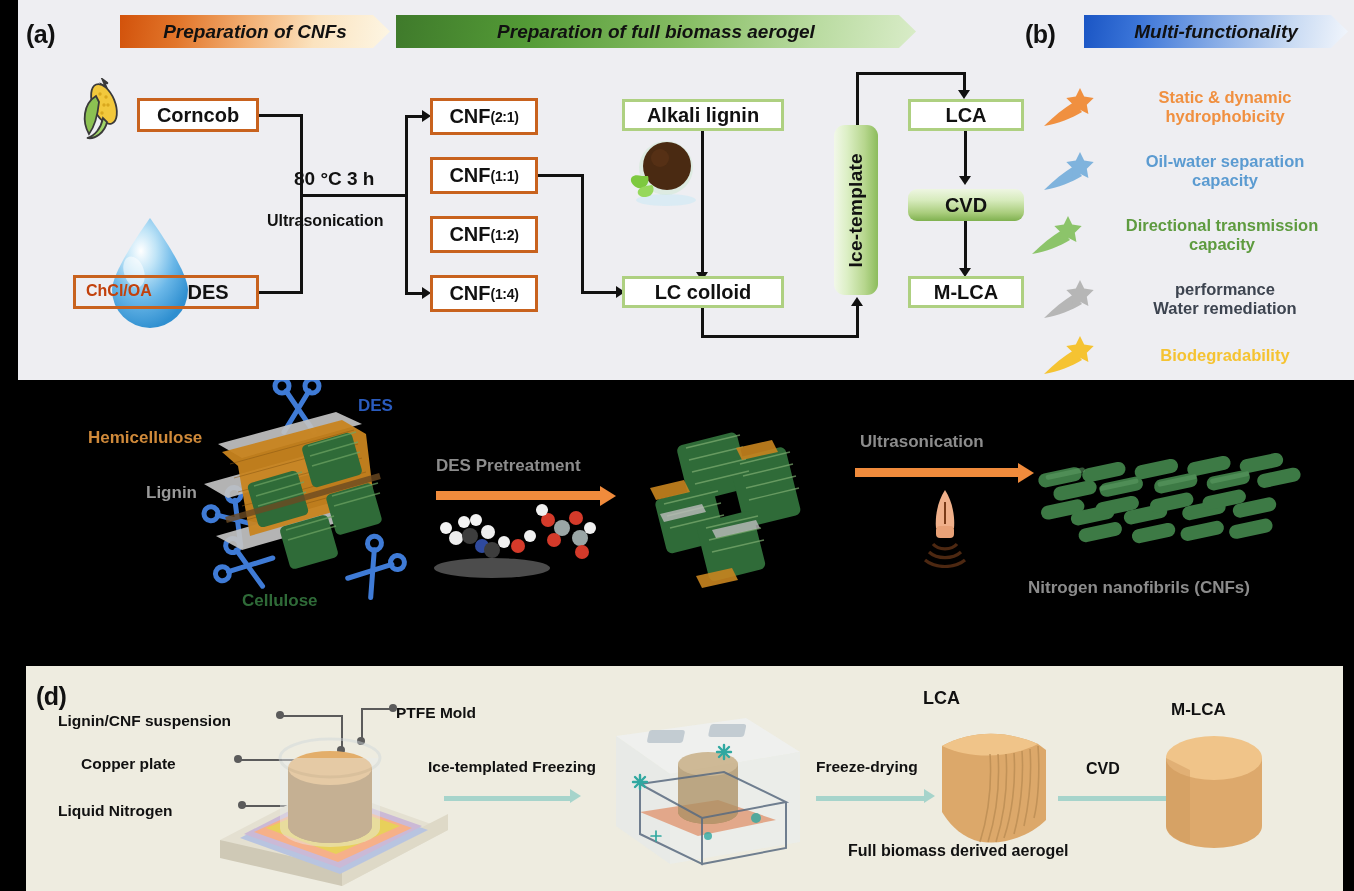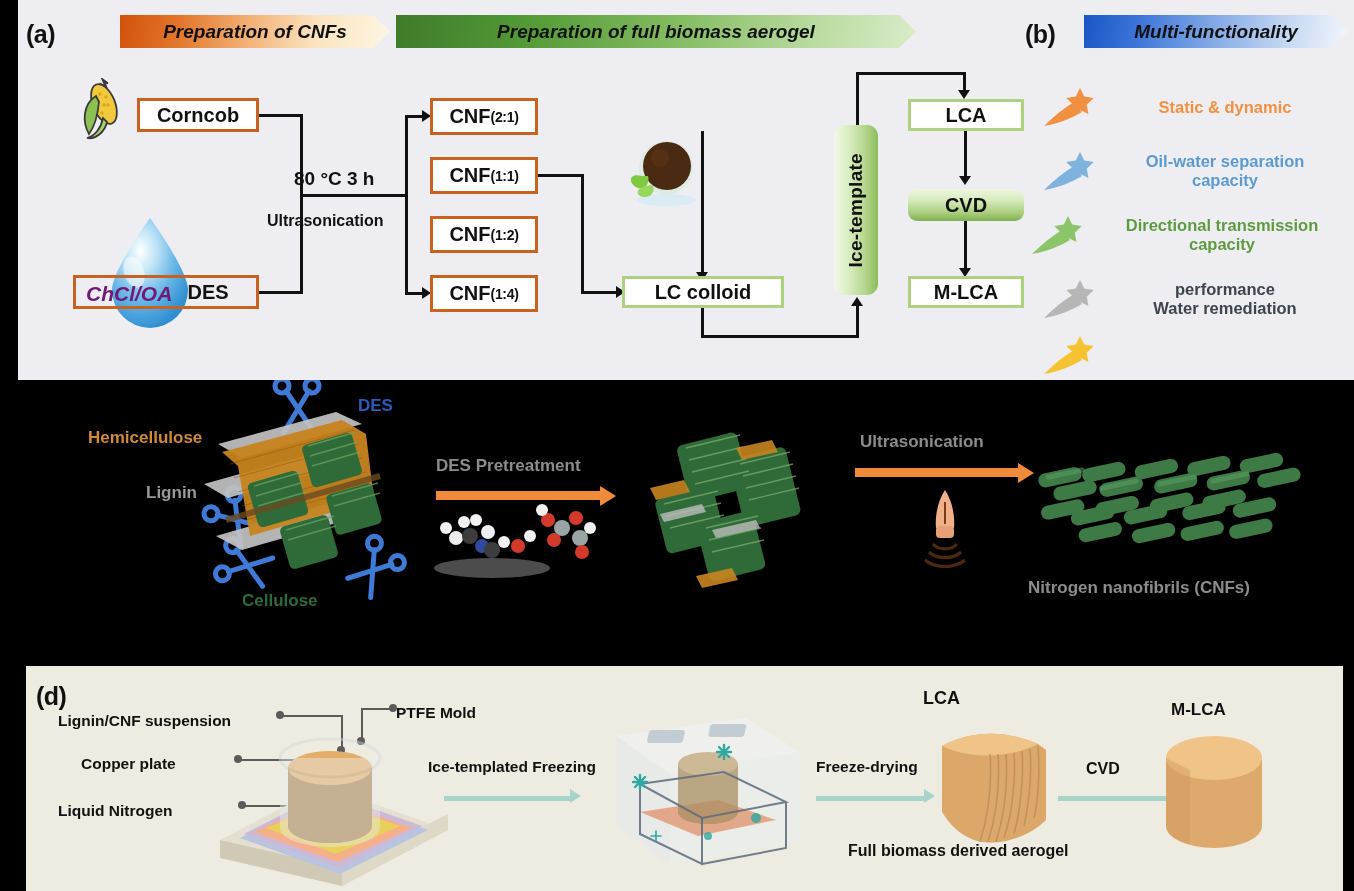--- a/index.html
+++ b/index.html
@@ -120,21 +120,21 @@
         <stop offset="0%" stop-color="#ffffff"></stop>
         <stop offset="28%" stop-color="#bfe4f7"></stop>
         <stop offset="62%" stop-color="#6ab7e8"></stop>
         <stop offset="100%" stop-color="#2f8fd0"></stop>
       </radialGradient>
     </defs>
     <path d="M54 4 C54 4 16 56 16 76 A38 38 0 0 0 92 76 C92 56 54 4 54 4 Z" fill="url(#dropg)"></path>
     <ellipse cx="38" cy="58" rx="10" ry="16" fill="#ffffff" opacity=".55" transform="rotate(-18 38 58)"></ellipse>
   </svg>
 
-  <div class="abs" style="left:68px;top:282px;font-weight:bold;font-size:21px;color:#701a75;font-style:italic;">ChCl/OA</div>
+  <div class="abs" style="left:68px;top:282px;font-weight:bold;font-size:16px;color:#c2410c;">ChCl/OA</div>
 
   <div class="abs fbox fbox-orange" style="left:55px;top:275px;width:186px;height:34px;padding-left:84px;box-sizing:border-box;background:transparent;">
     <span style="color:#111;">DES</span>
   </div>
 
   <div class="abs ln lnh" style="left:241px;top:114px;width:44px;"></div>
   <div class="abs ln lnv" style="left:282px;top:114px;height:80px;"></div>
   <div class="abs ln lnh" style="left:241px;top:291px;width:44px;"></div>
   <div class="abs ln lnv" style="left:282px;top:194px;height:100px;"></div>
   <div class="abs ln lnh" style="left:282px;top:194px;width:108px;"></div>
@@ -163,20 +163,23 @@
   <div class="abs fbox fbox-orange" style="left:412px;top:275px;width:108px;height:37px;">
     <span>CNF</span>
       <span class="sub">(1:4)</span>
   </div>
 
   <div class="abs ln lnh" style="left:520px;top:174px;width:46px;"></div>
   <div class="abs ln lnv" style="left:563px;top:174px;height:118px;"></div>
   <div class="abs ln lnh" style="left:563px;top:291px;width:38px;"></div>
   <div class="abs arrowhead ar-right" style="left:598px;top:286px;"></div>
 
+  <div class="abs fbox fbox-green" style="left:604px;top:99px;width:162px;height:32px;">
+    <span>Alkali lignin</span>
+  </div>
 
   <svg class="abs" style="left:604px;top:136px;" width="84" height="72" viewBox="0 0 84 72">
     <ellipse cx="44" cy="64" rx="30" ry="6" fill="#cfe9f5" opacity=".65"></ellipse>
     <circle cx="44" cy="32" r="27" fill="#cfe9d6" opacity=".55"></circle>
     <circle cx="45" cy="30" r="24" fill="#4a2a12"></circle>
     <circle cx="38" cy="22" r="9" fill="#5b3317" opacity=".7"></circle>
     <path d="M20 40 C6 36 6 48 16 52 C24 54 28 46 26 40 Z" fill="#7dc93f"></path>
     <path d="M24 50 C12 52 14 62 24 61 C32 60 33 52 30 49 Z" fill="#96d85c"></path>
   </svg>
 
@@ -217,20 +220,21 @@
     <span>M-LCA</span>
   </div>
 
   <div class="abs mf-row" style="left:1022px;top:84px;width:320px;">
     <svg width="56" height="46" viewBox="0 0 56 46">
       <path d="M4 42 C14 32 24 24 34 18 L42 28 C32 34 18 40 4 42 Z" fill="#f09040"></path>
       <path d="M40 4 l4.2 8.6 9.5 1.4 -6.9 6.7 1.6 9.4 -8.4 -4.4 -8.4 4.4 1.6 -9.4 -6.9 -6.7 9.5 -1.4 Z" fill="#f09040"></path>
     </svg>
     <div class="mf-txt" style="color:#f09040;width:258px;">
       <div>Static &amp; dynamic</div>
+      <div>hydrophobicity</div>
     </div>
   </div>
 
   <div class="abs mf-row" style="left:1022px;top:148px;width:320px;">
     <svg width="56" height="46" viewBox="0 0 56 46">
       <path d="M4 42 C14 32 24 24 34 18 L42 28 C32 34 18 40 4 42 Z" fill="#7fb3dd"></path>
       <path d="M40 4 l4.2 8.6 9.5 1.4 -6.9 6.7 1.6 9.4 -8.4 -4.4 -8.4 4.4 1.6 -9.4 -6.9 -6.7 9.5 -1.4 Z" fill="#7fb3dd"></path>
     </svg>
     <div class="mf-txt" style="color:#5b9bd1;width:258px;">
       <div>Oil-water separation</div>
@@ -258,20 +262,23 @@
       <div>performance</div>
       <div>Water remediation</div>
     </div>
   </div>
 
   <div class="abs mf-row" style="left:1022px;top:332px;width:320px;">
     <svg width="56" height="46" viewBox="0 0 56 46">
       <path d="M4 42 C14 32 24 24 34 18 L42 28 C32 34 18 40 4 42 Z" fill="#f5c332"></path>
       <path d="M40 4 l4.2 8.6 9.5 1.4 -6.9 6.7 1.6 9.4 -8.4 -4.4 -8.4 4.4 1.6 -9.4 -6.9 -6.7 9.5 -1.4 Z" fill="#f5c332"></path>
     </svg>
+    <div class="mf-txt" style="color:#f5c332;width:258px;">
+      <div>Biodegradability</div>
+    </div>
   </div>
 </div>
 
 <div class="abs" id="panel-c">
 
   <svg class="abs" style="left:130px;top:0px;" width="380" height="235" viewBox="0 0 380 235">
 
     <g stroke="#3f7bd6" stroke-width="5" fill="none" stroke-linecap="round">
       <g transform="translate(168,4)">
         <circle cx="-16" cy="2" r="7"></circle>

